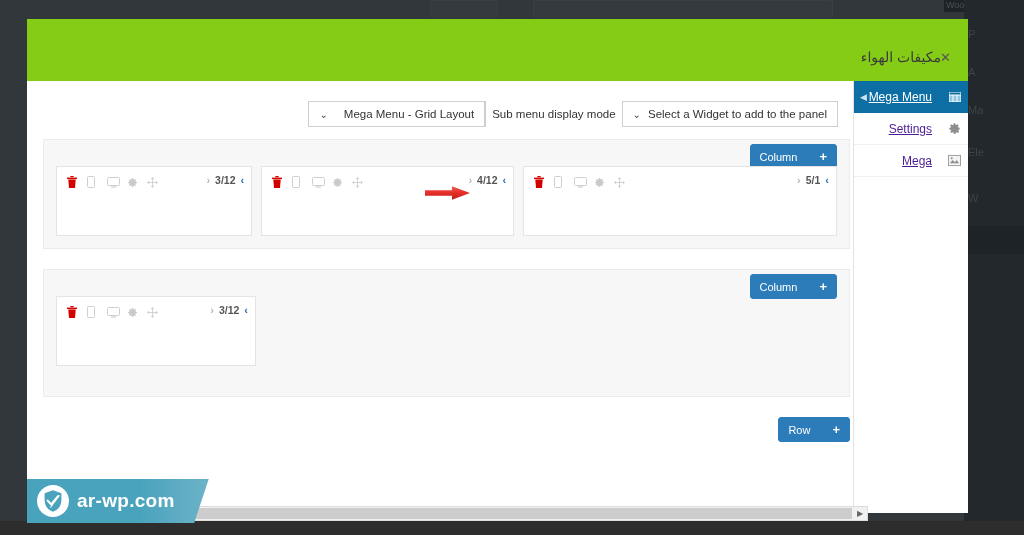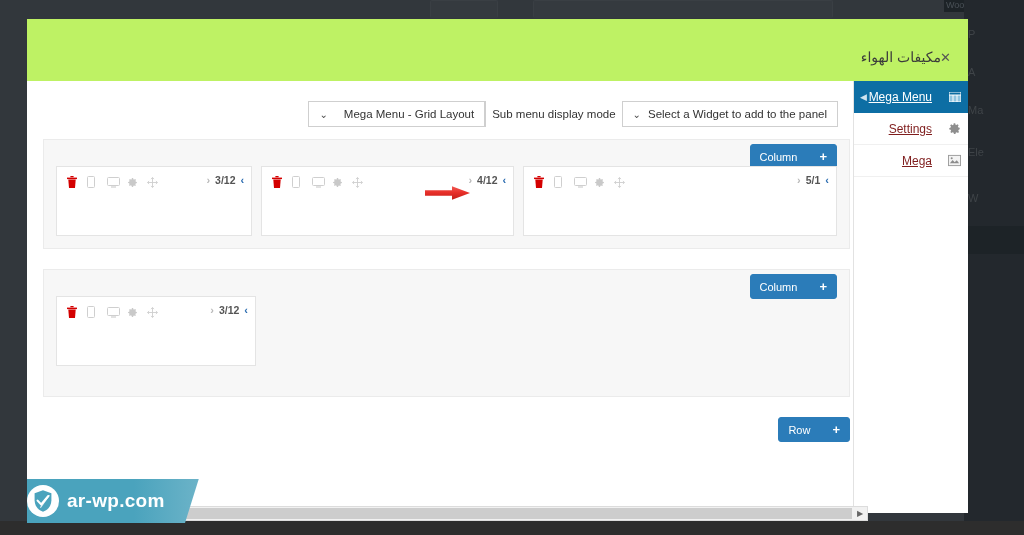--- a/index.html
+++ b/index.html
@@ -33,21 +33,21 @@
   }
 
   
   .modal {
     position: absolute; left: 27px; top: 19px;
     width: 941px; height: 494px;
     background: #ffffff;
     overflow: hidden;
   }
   .modal-header {
-    height: 62px; background: #bef264;
+    height: 62px; background: #84cc16;
     position: relative;
   }
   .modal-title-ar {
     position: absolute; right: 27px; top: 38px;
     transform: translateY(-50%);
     font-size: 14px; color: #3b3b3b; direction: rtl;
     letter-spacing: 0.2px;
   }
   .close-x {
     position: absolute; right: 17px; top: 38px;
@@ -59,21 +59,21 @@
   .modal-body { position: relative; height: 432px; background: #fff; }
 
   
   .toolpanel {
     position: absolute; right: 0; top: 0; width: 115px; height: 432px;
     background: #fff; border-left: 1px solid #e2e2e2;
   }
   .tp-item {
     height: 32px; display: flex; align-items: center;
     justify-content: flex-end; gap: 0px;
-    padding-right: 6px; font-size: 12px; color: #7f1d1d;
+    padding-right: 6px; font-size: 12px; color: #4c1d95;
     border-bottom: 1px solid #f0f0f0;
   }
   .tp-item.active { background: #0d6ea4; color: #fff; border-bottom: none; }
   .tp-caret { position: absolute; left: 6px; font-size: 9px; color: #cfe3ef; }
   .tp-label { margin-right: 16px; text-decoration: underline; }
   .tp-ico { width: 14px; height: 14px; display: inline-block; }
 
   
   .controls {
     position: absolute; left: 0; top: 18px; right: 118px;
@@ -137,21 +137,21 @@
   
   .red-arrow {
     position: absolute; left: 425px; top: 185px;
     width: 46px; height: 16px; z-index: 30;
   }
 
   
   .watermark {
     position: absolute; left: 27px; bottom: 12px;
     height: 44px; display: flex; align-items: center;
-    padding: 0 34px 0 0; z-index: 40;
+    padding: 0 34px 0 10px; z-index: 40;
     background: linear-gradient(90deg,#4aa3bd 0%,#4aa3bd 62%,#6cb3c8 100%);
     clip-path: polygon(0 0, 100% 0, 92% 100%, 0 100%);
   }
   .wm-circle {
     width: 32px; height: 32px; border-radius: 50%;
     background: #fff; display: flex; align-items: center; justify-content: center;
     margin-right: 8px; flex: none;
   }
   .wm-text { color: #fff; font-size: 19px; font-weight: bold; letter-spacing: 0.3px; }
 

